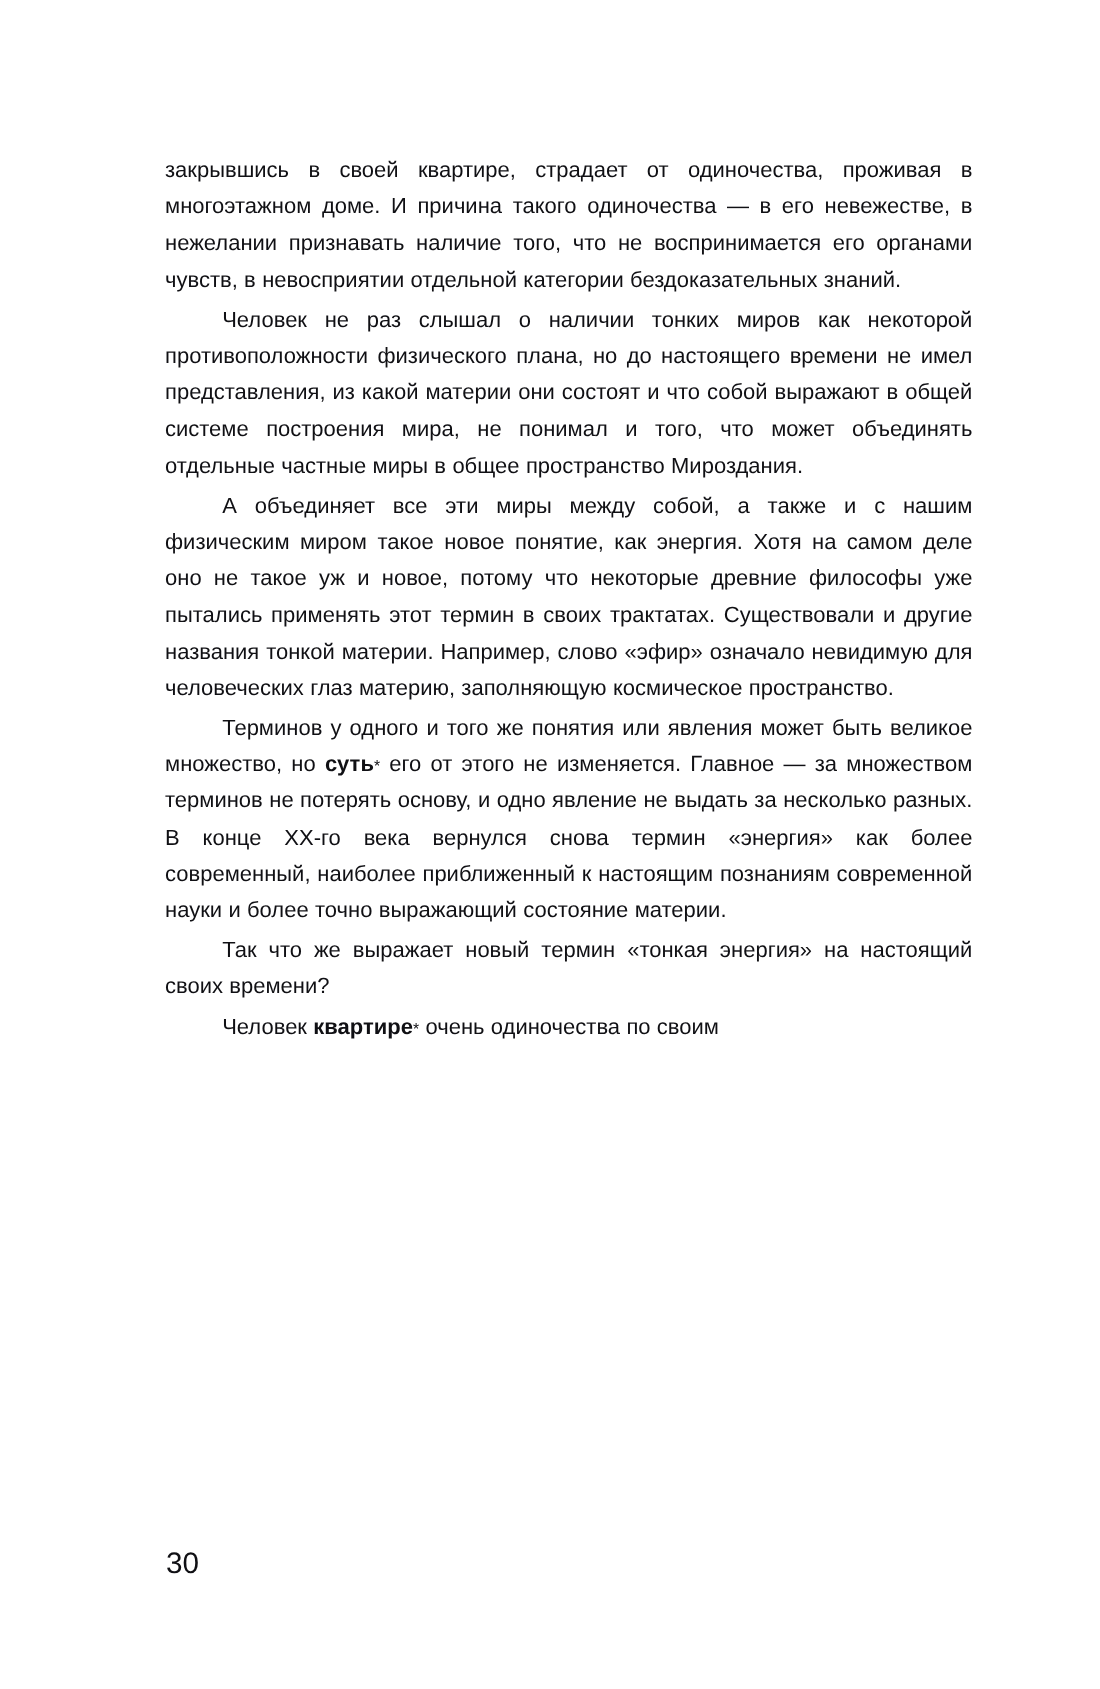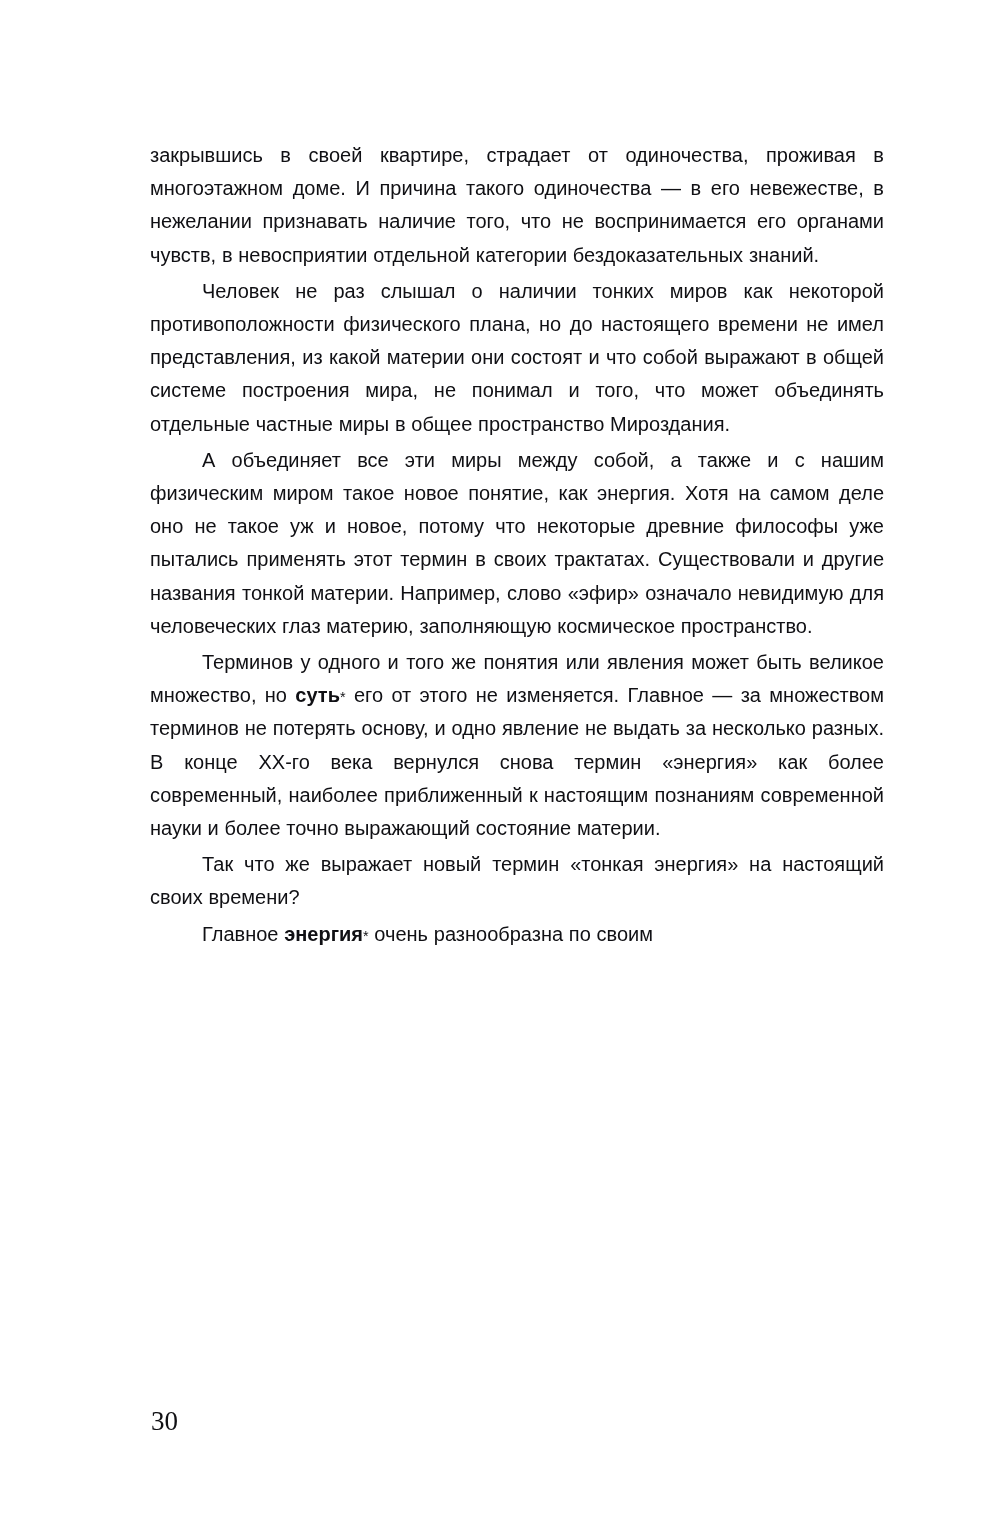--- a/index.html
+++ b/index.html
@@ -64,21 +64,21 @@
     font-size: 0.72em;
     vertical-align: 30%;
     line-height: 0;
     font-weight: normal;
   }
 
   .page-number {
     position: absolute;
     left: 151px;
     top: 1405px;
-    font-family: Liberation Serif, serif;
+    font-family: Liberation Sans, sans-serif;
     font-size: 27px;
     line-height: 32px;
     color: #101014;
   }
 </style>
 </head>
 <body>
 
 <div class="page">
 
@@ -88,19 +88,19 @@
 
     <p class="para indent">Человек не раз слышал о наличии тонких миров как некоторой противоположности физического плана, но до настоящего времени не имел представления, из какой материи они состоят и что собой выражают в общей системе построения мира, не понимал и того, что может объединять отдельные частные миры в общее пространство Мироздания.</p>
 
     <p class="para indent">А объединяет все эти миры между собой, а также и с нашим физическим миром такое новое понятие, как энергия. Хотя на самом деле оно не такое уж и новое, потому что некоторые древние философы уже пытались применять этот термин в своих трактатах. Существовали и другие названия тонкой материи. Например, слово «эфир» означало невидимую для человеческих глаз материю, заполняющую космическое пространство.</p>
 
     <p class="para indent"><span>Терминов у одного и того же понятия или явления может быть великое множество, но </span><b class="bold-inline">суть</b><span class="ast">*</span><span> его от этого не изменяется. Главное — за множеством терминов не потерять основу, и одно явление не выдать за несколько разных. В конце XX-го века вернулся снова термин «энергия» как более современный, наиболее приближенный к настоящим познаниям современной науки и более точно выражающий состояние материи.</span></p>
 
     <p class="para indent">Так что же выражает новый термин «тонкая энергия» на настоящий своих времени?</p>
 
 
-    <p class="para indent"><span>Главное </span><b class="bold-inline">энергия</b><span class="ast">*</span><span> очень разнообразна по своим</span></p>
+    <p class="para indent"><span>Человек </span><b class="bold-inline">квартире</b><span class="ast">*</span><span> очень одиночества по своим</span></p>
 
   </div>
 
   <div class="page-number">30</div>
 
 </div>
 
 </body></html>

